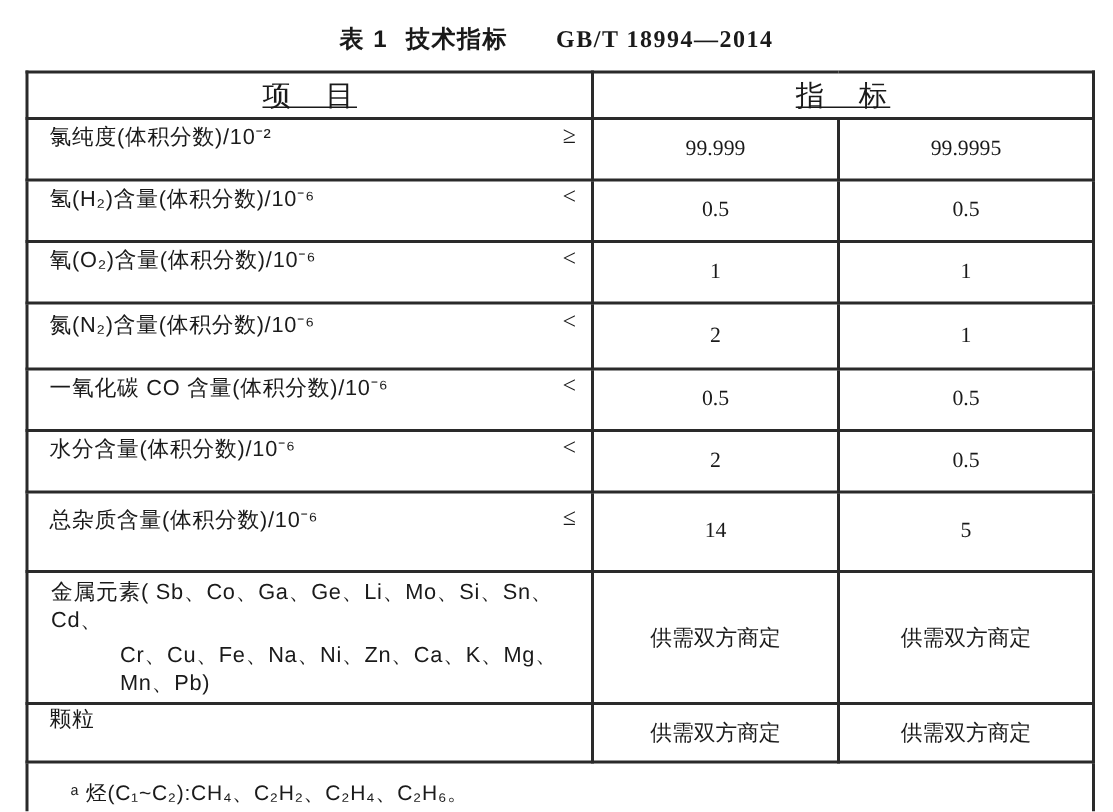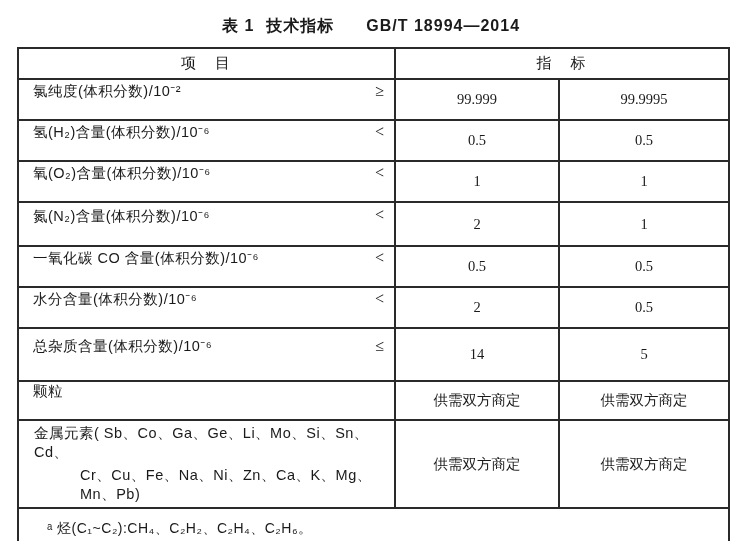--- a/index.html
+++ b/index.html
@@ -24,40 +24,41 @@
     left: 0;
     width: 742px;
     text-align: center;
     font-size: 16px;
     font-weight: bold;
     letter-spacing: 1px;
     white-space: nowrap;
   }
   .title .t-prefix { margin-right: 12px; }
   .title .t-name { margin-right: 32px; text-align: center; }
-  .title .t-standard { font-family: Liberation Sans, sans-serif; font-weight: bold; }
+  .title .t-standard { font-family: Liberation Serif, serif; font-weight: bold; }
 
   table.spec {
     position: absolute;
     left: 17px;
     top: 47px;
     width: 711px;
     border-collapse: collapse;
     table-layout: fixed;
   }
   table.spec, table.spec th, table.spec td {
     border: 2px solid #2a2a2a;
   }
   table.spec { border-bottom-width: 3px; }
 
   th {
-    font-size: 15px;
+    font-size: 19px;
     font-weight: normal;
     text-align: center;
     letter-spacing: 2px;
+    text-decoration: underline;
   }
   td { font-size: 14px; }
 
   .item-cell {
     padding: 0 10px 18px 14px;
   }
   .item-flex {
     display: flex;
     justify-content: space-between;
     align-items: center;
@@ -178,36 +179,36 @@
       <tr style="height:53px">
         <td class="item-cell">
             <div class="item-flex">
               <span class="item-text">总杂质含量(体积分数)/10⁻⁶</span>
               <span class="sym">≤</span>
             </div>
           </td>
         <td class="val">14</td>
         <td class="val">5</td>
       </tr>
-      <tr style="height:38px">
-        <td class="item-cell">
-            <div class="item-flex">
-              <span class="item-text">颗粒</span>
-            </div>
-          </td>
-        <td class="val">供需双方商定</td>
-        <td class="val">供需双方商定</td>
-      </tr>
       <tr style="height:62px">
         <td>
           <div class="metal-line1">金属元素( Sb、Co、Ga、Ge、Li、Mo、Si、Sn、Cd、</div>
           <div class="metal-line2">Cr、Cu、Fe、Na、Ni、Zn、Ca、K、Mg、Mn、Pb)</div>
         </td>
         <td class="val">供需双方商定</td>
         <td class="val">供需双方商定</td>
       </tr>
+      <tr style="height:38px">
+        <td class="item-cell">
+            <div class="item-flex">
+              <span class="item-text">颗粒</span>
+            </div>
+          </td>
+        <td class="val">供需双方商定</td>
+        <td class="val">供需双方商定</td>
+      </tr>
       <tr style="height:42px">
         <td colspan="3" class="footnote-cell">ᵃ  烃(C₁~C₂):CH₄、C₂H₂、C₂H₄、C₂H₆。</td>
       </tr>
     </tbody>
   </table>
 
 </div>
 
 </body></html>

